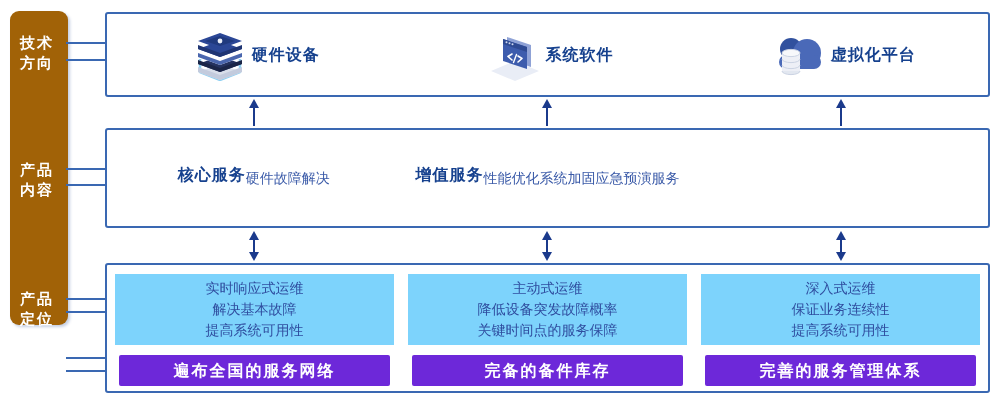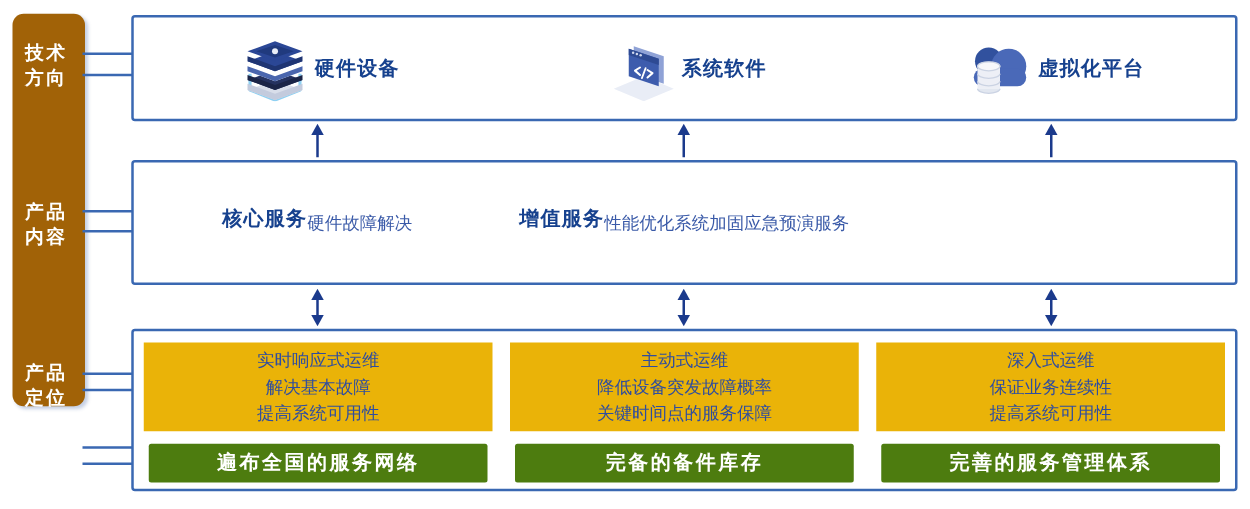--- a/index.html
+++ b/index.html
@@ -56,27 +56,27 @@
   .icon-wrap { width:64px; height:52px; }
 
   
   .svc-title { font-size:16px; font-weight:bold; color:#16418E; margin-bottom:5px; letter-spacing:1px; }
   .svc-item  { font-size:14px; color:#3A5AA8; line-height:19px; }
 
   
   .box-bottom .grid3 { padding:9px 8px; column-gap:14px; }
   .pos-col { display:flex; flex-direction:column; }
   .panel {
-    height:71px; background:#eab308;
+    height:71px; background:#7dd3fc;
     display:flex; flex-direction:column; align-items:center; justify-content:center;
     font-size:14px; color:#2F4D9F; line-height:21px; text-align:left;
   }
   .bar {
     height:31px; margin:10px 4px 0 4px;
-    background:#4d7c0f; border-radius:2px;
+    background:#6d28d9; border-radius:2px;
     color:#ffffff; font-size:16px; font-weight:bold;
     line-height:31px; text-align:center; letter-spacing:2px;
   }
 
   
   .arrow { position:absolute; }
 </style>
 </head>
 <body>
 

